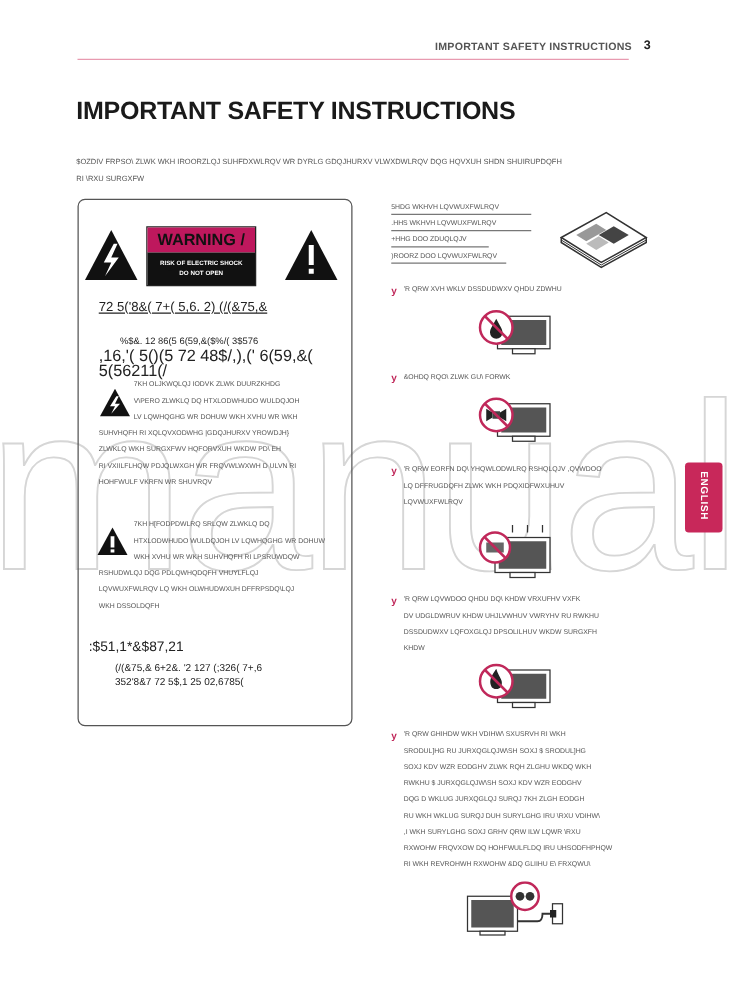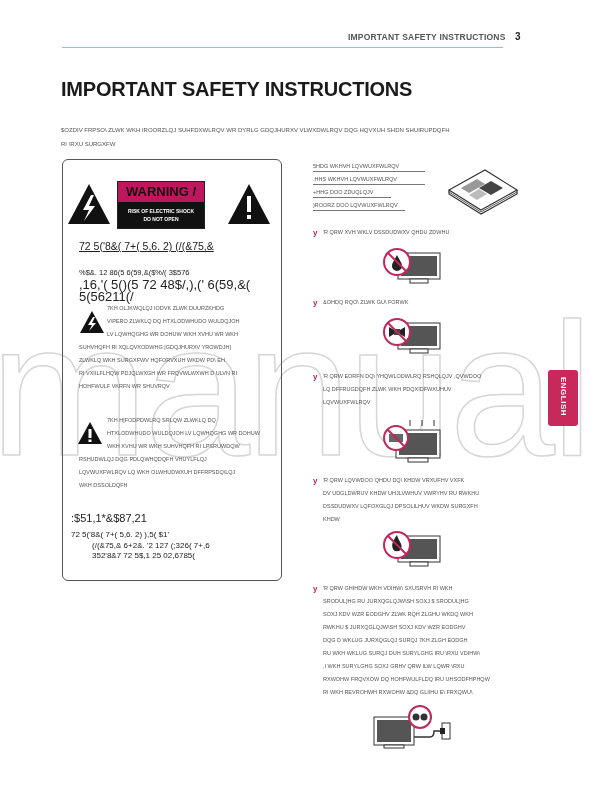--- a/index.html
+++ b/index.html
@@ -12,21 +12,21 @@
   .page-title{left:61px;top:78px;font-size:20px;font-weight:bold;color:#1a1a1a;letter-spacing:-0.2px;}
   .intro{left:61px;top:123px;width:440px;font-size:6px;line-height:14px;color:#555;}
   
   .watermark{left:-10px;top:305px;width:620px;height:175px;pointer-events:none;}
   
   .wbox{left:62px;top:159px;width:218px;height:420px;border:1.2px solid #555;border-radius:6px;}
   .wlabel{left:117px;top:181px;width:86px;height:46px;border:1.2px solid #222;}
   .wlabel-top{height:20px;line-height:20px;text-align:center;font-size:13px;font-weight:bold;color:#111;background:#be185d;}
   .wlabel-bot{height:26px;background:#111;color:#fff;text-align:center;font-size:5px;font-weight:bold;line-height:8px;padding-top:5px;box-sizing:border-box;}
   .big1{left:79px;top:240px;width:200px;font-size:10.5px;line-height:12px;color:#222;text-decoration:underline;}
-  .big2{left:79px;top:268px;width:200px;font-size:7.5px;line-height:9px;color:#222;}
+  .big2{left:96px;top:268px;width:200px;font-size:7.5px;line-height:9px;color:#222;}
   .big3{left:79px;top:279px;width:200px;font-size:13px;line-height:12px;color:#222;}
   .small{font-size:5.5px;color:#555;line-height:13px;}
   .para1{left:79px;top:302px;width:205px;}
   .para2{left:79px;top:414px;width:205px;}
   .ind{padding-left:28px;}
   .wn-title{left:71px;top:512px;font-size:11px;color:#222;}
   .wn-body{left:71px;top:530px;width:200px;font-size:8px;line-height:10.5px;color:#222;}
   .wn-body .l2{padding-left:6px;margin-left:15px;}
   
   .checklist{left:313px;top:163px;}
@@ -103,21 +103,20 @@
   <div class="ind">7KH H[FODPDWLRQ SRLQW ZLWKLQ DQ</div>
   <div class="ind">HTXLODWHUDO WULDQJOH LV LQWHQGHG WR DOHUW</div>
   <div class="ind">WKH XVHU WR WKH SUHVHQFH RI LPSRUWDQW</div>
   <div>RSHUDWLQJ DQG PDLQWHQDQFH VHUYLFLQJ</div>
   <div>LQVWUXFWLRQV LQ WKH OLWHUDWXUH DFFRPSDQ\LQJ</div>
   <div>WKH DSSOLDQFH</div>
 </div>
 
 <div class="abs wn-title">:$51,1*&amp;$87,21</div>
 <div class="abs wn-body">
-  <div>72 5('8&amp;( 7+( 5,6. 2) ),5( $1'</div>
   <div class="l2">(/(&amp;75,&amp; 6+2&amp;. '2 127 (;326( 7+,6</div>
   <div class="l2">352'8&amp;7 72 5$,1 25 02,6785(</div>
 </div>
 
 <div class="abs checklist">
   <div style="width:112px">5HDG WKHVH LQVWUXFWLRQV</div>
   <div style="width:112px">.HHS WKHVH LQVWUXFWLRQV</div>
   <div style="width:78px">+HHG DOO ZDUQLQJV</div>
   <div style="width:92px">)ROORZ DOO LQVWUXFWLRQV</div>
 </div>

